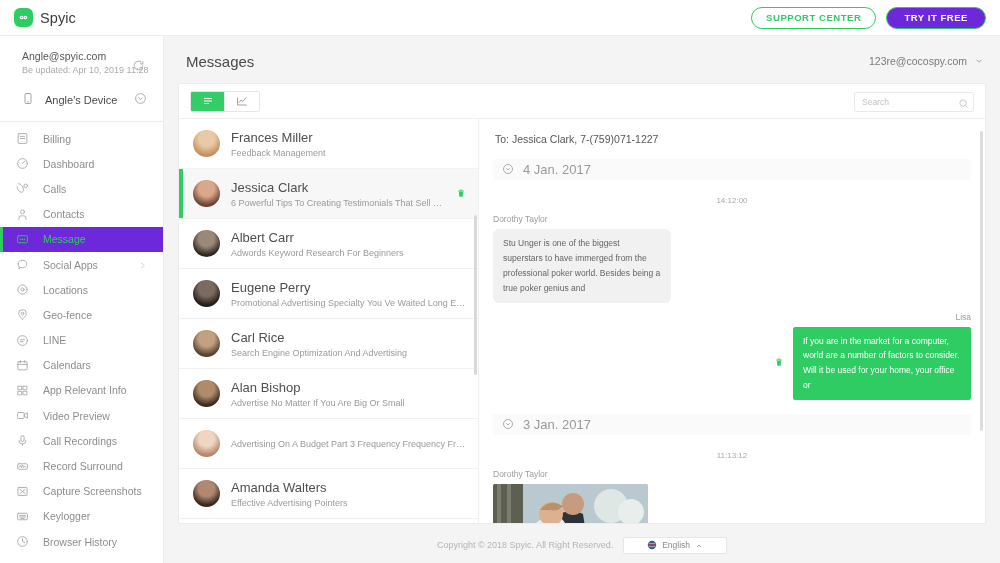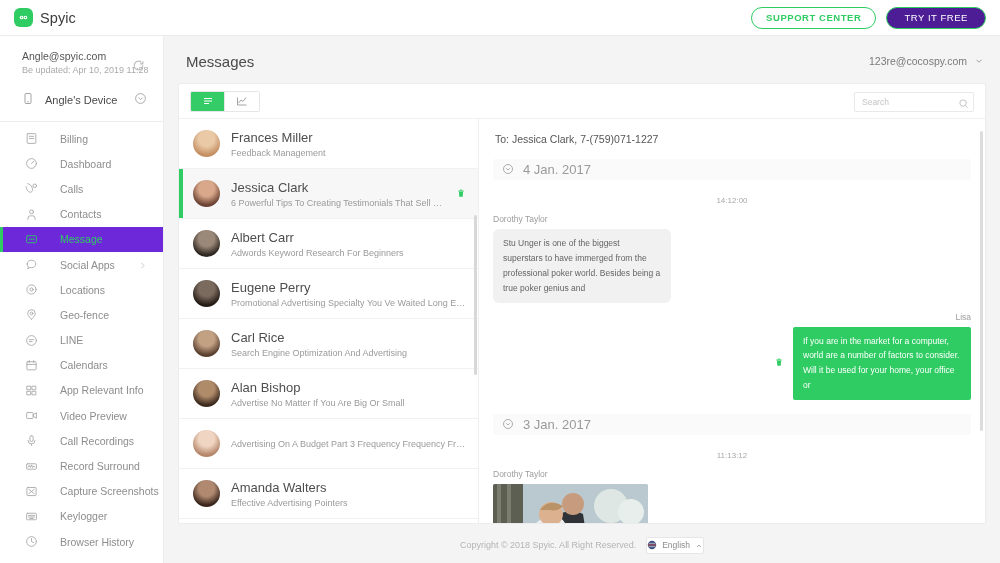--- a/index.html
+++ b/index.html
@@ -25,23 +25,23 @@
   .logo-mark svg { display:block; }
   .brand-name { font-size: 14.5px; color: #3c3c3c; letter-spacing:.1px; }
   .top-actions { display:flex; align-items:center; gap:10px; }
   .btn-outline {
     border: 1px solid #2ecc62; color:#2ecc62; background:#fff;
     border-radius: 13px; height: 22px; padding: 0 14px;
     font-size: 9.5px; font-weight: bold; letter-spacing:.55px;
     display:flex; align-items:center; cursor:pointer;
   }
   .btn-solid {
-    border: 1px solid #2ecc62; color:#fff; background:#4c1d95;
+    border: 1px solid #2ecc62; color:#fff; background:#6d28d9;
     border-radius: 13px; height: 22px; padding: 0 17px;
-    font-size: 9.5px; font-weight: normal; letter-spacing:.55px;
+    font-size: 9.5px; font-weight: bold; letter-spacing:.55px;
     display:flex; align-items:center; cursor:pointer;
   }
 
   
   .body-row { display:flex; height: 527px; }
 
   
   .sidebar {
     width: 164px; background:#fff; height:527px;
     border-right:1px solid #ececec; position:relative; overflow:hidden;
@@ -56,21 +56,21 @@
   .device-row {
     display:flex; align-items:center; gap:11px;
     padding: 6px 14px 12px 22px; position:relative; cursor:pointer;
   }
   .device-name { font-size:11px; color:#4a4a4a; }
   .device-caret { position:absolute; right:16px; top:6px; }
   .nav-sep { height:1px; background:#ececec; margin:0 0 4px 0; }
 
   .nav-item {
     height: 25.2px; display:flex; align-items:center;
-    padding-left: 25px; gap: 22px; position:relative; cursor:pointer;
+    padding-left: 16px; gap: 14px; position:relative; cursor:pointer;
     color:#9a9a9a;
   }
   .nav-item .nav-ico { width:13px; height:13px; display:flex; align-items:center; justify-content:center; flex:0 0 13px;}
   .nav-label { font-size: 10.5px; color:#8d8d8d; white-space:nowrap; }
   .nav-item.active { background:#6d28d9; }
   .nav-item.active::before {
     content:""; position:absolute; left:0; top:0; bottom:0; width:3px; background:#2ecc62;
   }
   .nav-item.active .nav-label { color:#2ecc62; }
   .nav-item.active .nav-ico svg { stroke:#2ecc62; }
@@ -173,21 +173,21 @@
   }
 
   
   .footer {
     position:absolute; left:164px; right:0; bottom:0; height:36px;
     display:flex; align-items:center; justify-content:center; gap:10px;
   }
   .copy { font-size:9px; color:#b4b4b4; }
   .lang {
     display:flex; align-items:center; gap:5px; border:1px solid #e6e6e6;
-    background:#fff; border-radius:2px; height:17px; padding:0 0; cursor:pointer;
+    background:#fff; border-radius:2px; height:17px; padding:0 23px; cursor:pointer;
   }
   .lang-txt { font-size:8.5px; color:#8c8c8c; }
 </style>
 </head>
 <body>
 
 <div class="app">
 
   <div class="topbar">
     <div class="brand">

